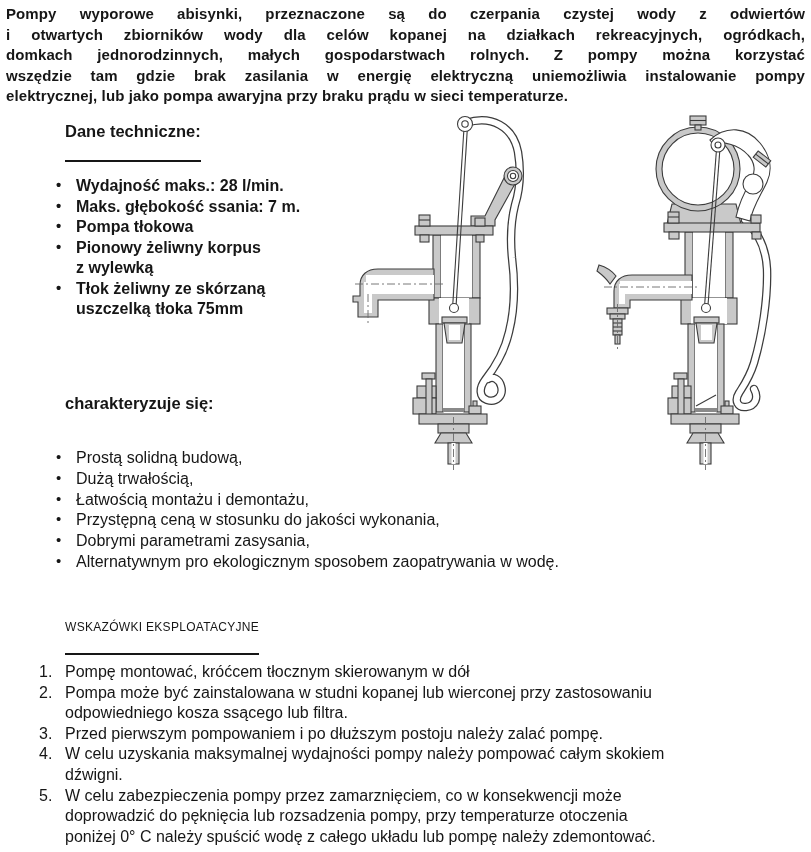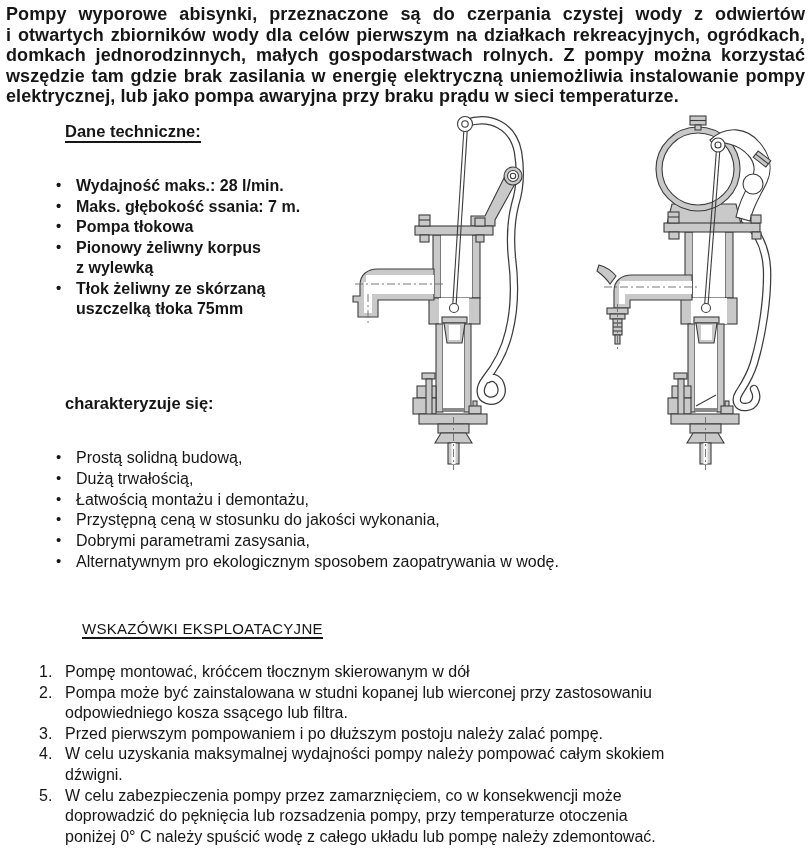--- a/index.html
+++ b/index.html
@@ -4,29 +4,29 @@
 <style>
   html,body{margin:0;padding:0;background:#fff}
   body{
     width:811px;height:852px;position:relative;overflow:hidden;
     font-family:"Liberation Sans","DejaVu Sans",sans-serif;
     color:#161616;-webkit-font-smoothing:antialiased;
   }
   .abs{position:absolute}
 
   
-  .intro{top:4px;left:6px;width:799px;font-size:18px;line-height:20.5px;font-weight:700;letter-spacing:.1px}
+  .intro{top:4px;left:6px;width:799px;font-size:15px;line-height:20.5px;font-weight:700;letter-spacing:.1px}
   .intro-line{text-align:justify}
   .intro-line.j{text-align-last:justify}
 
   
-  .h-underline{display:inline-block;border-bottom:2px solid #161616;padding-bottom:0}
+  .h-underline{display:inline-block;border-bottom:2px solid #161616;padding-bottom:19px}
   .dane-head{top:122px;left:65px;font-size:16.5px;font-weight:700}
   .abis-head{top:369px;left:65px;font-size:16.5px;font-weight:700;line-height:23px}
-  .wsk-head{top:620px;left:82px;font-size:15px;font-weight:400;letter-spacing:.3px}
+  .wsk-head{top:620px;left:65px;font-size:12px;font-weight:400;letter-spacing:.3px}
 
   
   ul.blist{list-style:none;margin:11px;padding:0}
   ul.blist li{position:relative;padding-left:23px;white-space:pre-line}
   ul.blist li::before{content:"\2022";position:absolute;left:3px;top:-1px;font-size:15px}
   .dane-list{top:165px;left:42px;width:300px;font-size:16px;font-weight:700;line-height:20.5px}
   .feat-list{top:437px;left:42px;width:745px;font-size:16px;font-weight:400;line-height:20.8px}
 
   
   ol.nlist{list-style:none;counter-reset:step;margin:0;padding:0}
@@ -43,21 +43,21 @@
   svg .seat{fill:#8a8a8a;stroke:none}
   svg .dash{stroke:#6a6a6a;stroke-width:.9;stroke-dasharray:8 3 2 3;fill:none}
   svg .hstroke{fill:none;stroke:#3c3c3c;stroke-width:8.5;stroke-linecap:round}
   svg .hfill{fill:none;stroke:#fff;stroke-width:6;stroke-linecap:round}
 </style>
 </head>
 <body>
 
 <div class="abs intro">
   <div class="intro-line j">Pompy wyporowe abisynki, przeznaczone są do czerpania czystej wody z odwiertów</div>
-  <div class="intro-line j">i otwartych zbiorników wody dla celów pierwszym na działkach rekreacyjnych, ogródkach,</div>
+  <div class="intro-line j">i otwartych zbiorników wody dla celów kopanej na działkach rekreacyjnych, ogródkach,</div>
   <div class="intro-line j">domkach jednorodzinnych, małych gospodarstwach rolnych. Z pompy można korzystać</div>
   <div class="intro-line j">wszędzie tam gdzie brak zasilania w energię elektryczną uniemożliwia instalowanie pompy</div>
   <div class="intro-line">elektrycznej, lub jako pompa awaryjna przy braku prądu w sieci temperaturze.</div>
 </div>
 
 <div class="abs dane-head">
   <span class="h-underline">Dane techniczne:</span>
 </div>
 <ul class="abs blist dane-list">
   <li>Wydajność maks.: 28 l/min.</li>

